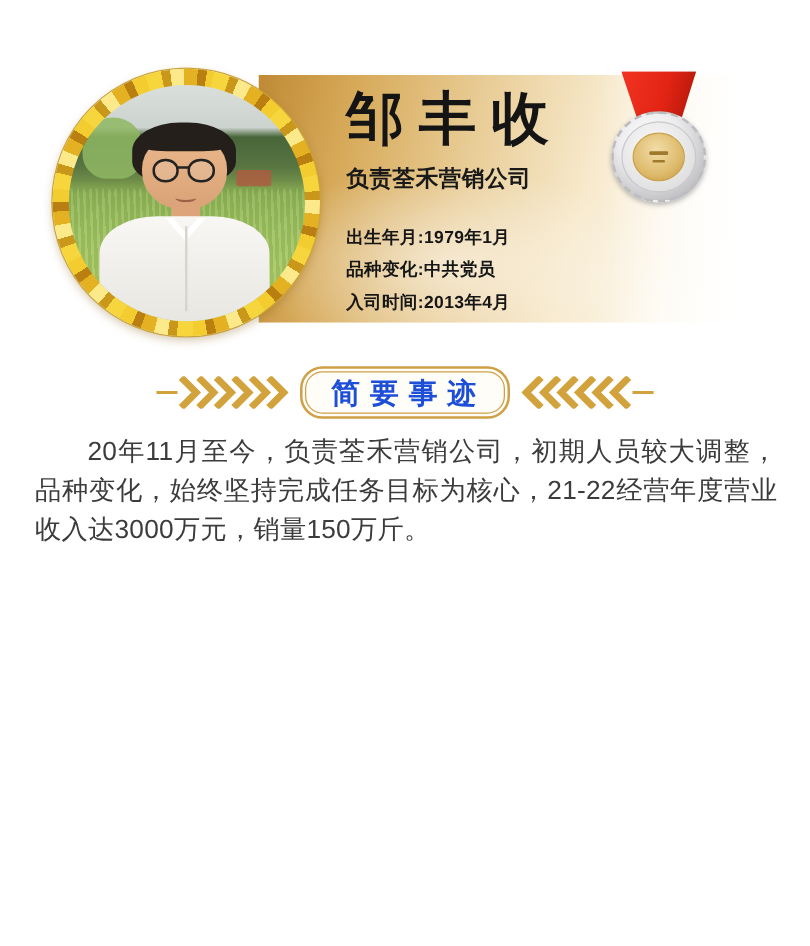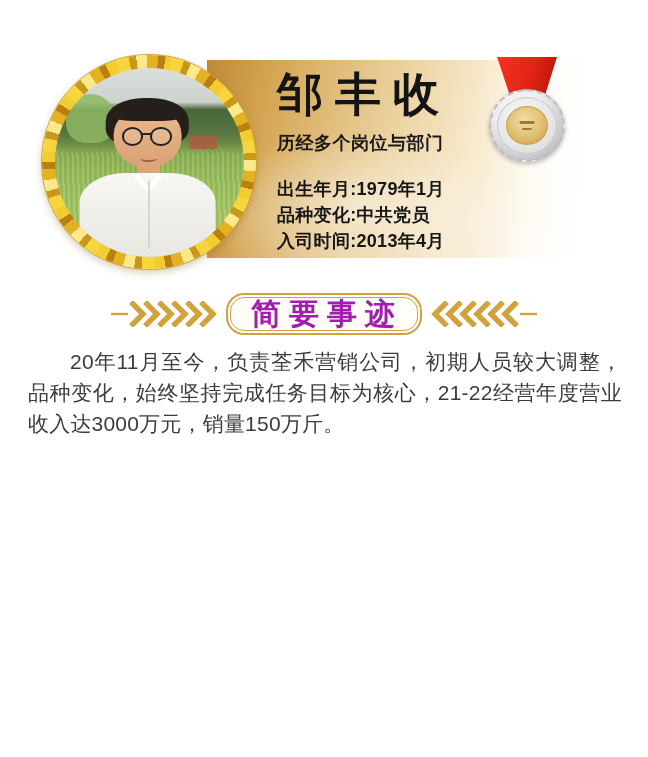--- a/index.html
+++ b/index.html
@@ -71,21 +71,21 @@
   .p-placket { position:absolute; left:50%; top:60%; width:2px; height:36%;
     transform:translateX(-50%); background:#d8d5cf; }
 
   
   .identity { position:absolute; left:277px; top:66px; }
   .name {
     font-family:"DejaVu Serif", serif; font-weight:bold; color:#141414;
     font-size:46px; line-height:56px; letter-spacing:12px; white-space:nowrap;
   }
   .role { margin-top:9px; font-size:18px; font-weight:bold; color:#191919; letter-spacing:0.5px; }
-  .info { margin-top:21px; font-size:18px; font-weight:bold; color:#161616; }
+  .info { margin-top:21px; font-size:14px; font-weight:bold; color:#161616; }
   .info-line { line-height:26px; letter-spacing:0.3px; }
 
   
   .medal { position:absolute; left:486px; top:57px; width:84px; height:106px; }
   .ribbon {
     position:absolute; left:11px; top:0; width:60px; height:50px;
     background:linear-gradient(104deg, #f23322 0%, #e22414 55%, #a81507 100%);
     clip-path:polygon(0 0, 100% 0, 74% 100%, 28% 100%);
   }
   .medal-disc {
@@ -117,21 +117,21 @@
   .wheat { display:block; }
   .wheat.right { transform:scaleX(-1); }
   .pill {
     border:2px solid #cfa045; border-radius:18px; padding:2px; background:#fffdf8;
   }
   .pill-inner {
     border:1px solid #cfa045; border-radius:14px; padding:3px 14px 3px 20px;
     display:flex; align-items:center; justify-content:center;
   }
   .pill-inner span {
-    font-size:30px; font-weight:bold; color:#a21caf; letter-spacing:8px;
+    font-size:23px; font-weight:bold; color:#1d4ed8; letter-spacing:8px;
     line-height:26px; white-space:nowrap;
   }
 
   
   .story { position:absolute; left:28px; right:26px; top:346px; }
   .story p {
     font-size:21px; line-height:31px; color:#3c3c3c;
     text-align:justify; text-indent:2em; letter-spacing:0.2px;
   }
 </style>
@@ -159,21 +159,21 @@
           <div class="p-neck"></div>
           <div class="p-shirt"></div>
           <div class="p-collar"></div>
           <div class="p-placket"></div>
         </div>
       </div>
     </figure>
 
     <div class="identity">
       <h1 class="name">邹丰收</h1>
-      <div class="role">历经多个岗位与部门</div>
+      <div class="role">负责荃禾营销公司</div>
       <div class="info">
         <div class="info-line">出生年月:1979年1月</div>
         <div class="info-line">品种变化:中共党员</div>
         <div class="info-line">入司时间:2013年4月</div>
       </div>
     </div>
 
     <div class="medal">
       <div class="ribbon"></div>
       <div class="medal-disc">

